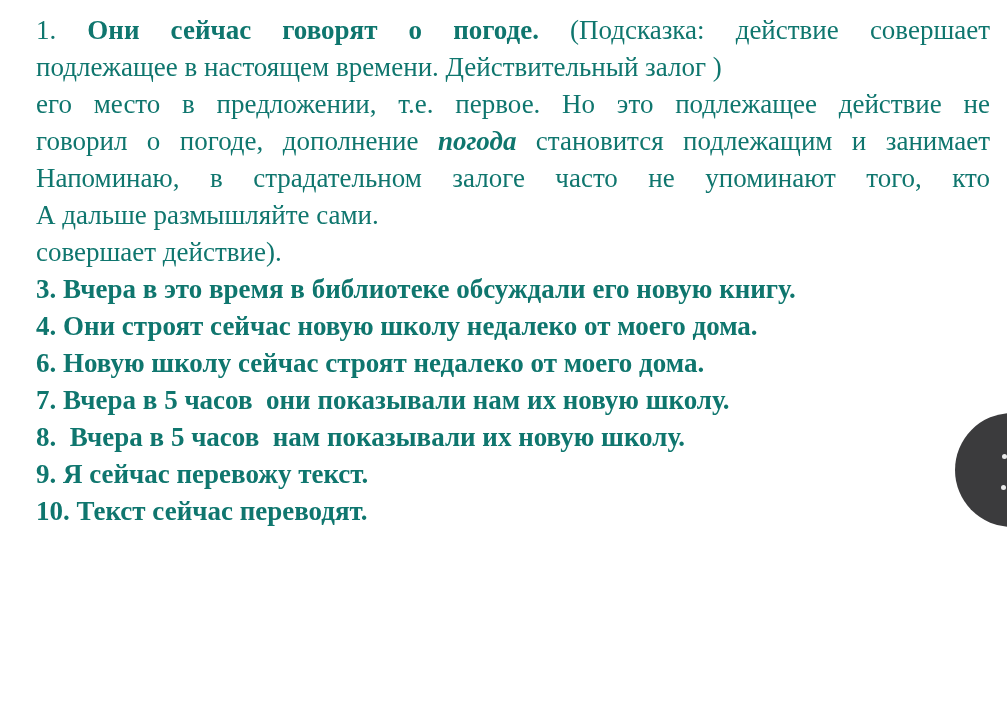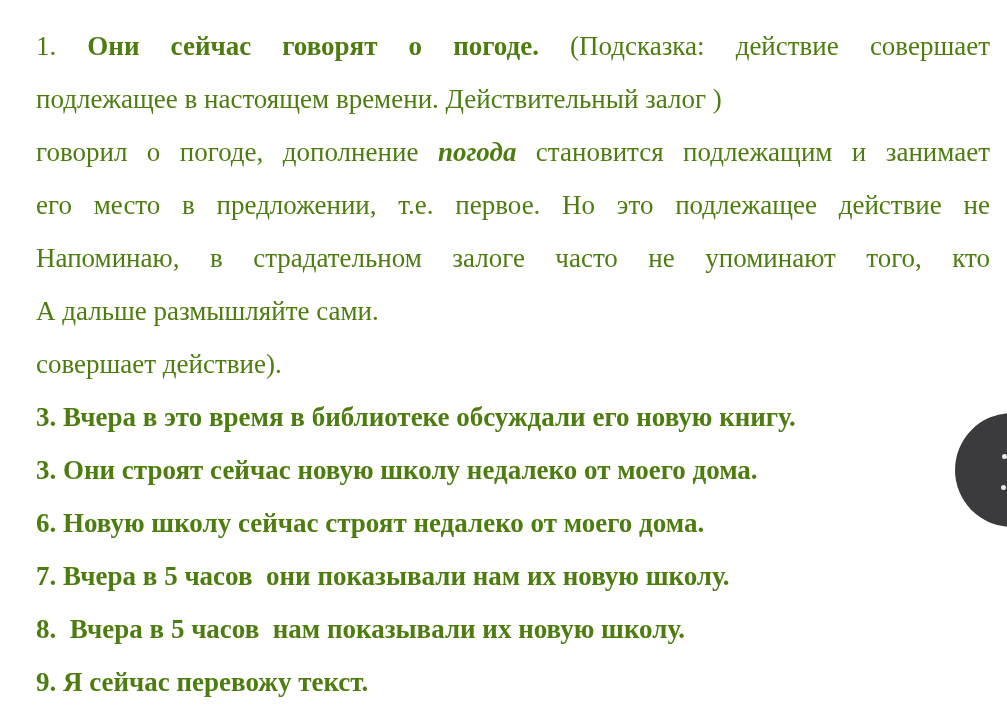--- a/index.html
+++ b/index.html
@@ -18,22 +18,21 @@
   .doc {
     position: absolute;
     top: 12px;
     left: 36px;
     width: 954px;
   }
   .line {
     font-size: 27px;
     line-height: 37px;
     white-space: pre;
-    color: #4d7c0f;
-    margin-top: 16px;
+    color: #0f766e;
   }
   .line.justify {
     white-space: normal;
     text-align: justify;
     text-align-last: justify;
   }
   .seg-regular { font-weight: normal; font-style: normal; text-align: right; }
   .seg-bold { font-weight: bold; font-style: normal; }
   .seg-bold-italic { font-weight: bold; font-style: italic; }
 
@@ -55,27 +54,27 @@
   }
   .tab-dot.d1 { left: 47px; top: 41px; }
   .tab-dot.d2 { left: 46px; top: 72px; }
 </style>
 </head>
 <body>
 
 <div class="doc">
   <div class="line justify"><span class="seg-regular">1. </span><span class="seg-bold">Они сейчас говорят о погоде.</span><span class="seg-regular"> (Подсказка: действие совершает</span></div>
   <div class="line"><span class="seg-regular">подлежащее в настоящем времени. Действительный залог )</span></div>
+  <div class="line justify"><span class="seg-regular">его место в предложении, т.е. первое. Но это подлежащее действие не</span></div>
   <div class="line justify"><span class="seg-regular">говорил о погоде, дополнение </span><span class="seg-bold-italic">погода</span><span class="seg-regular"> становится подлежащим и занимает</span></div>
-  <div class="line justify"><span class="seg-regular">его место в предложении, т.е. первое. Но это подлежащее действие не</span></div>
   <div class="line justify"><span class="seg-regular">Напоминаю, в страдательном залоге часто не упоминают того, кто</span></div>
   <div class="line"><span class="seg-regular">А дальше размышляйте сами.</span></div>
   <div class="line"><span class="seg-regular">совершает действие).</span></div>
   <div class="line"><span class="seg-bold">3. Вчера в это время в библиотеке обсуждали его новую книгу.</span></div>
-  <div class="line"><span class="seg-bold">3. Они строят сейчас новую школу недалеко от моего дома.</span></div>
+  <div class="line"><span class="seg-bold">4. Они строят сейчас новую школу недалеко от моего дома.</span></div>
   <div class="line"><span class="seg-bold">6. Новую школу сейчас строят недалеко от моего дома.</span></div>
   <div class="line"><span class="seg-bold">7. Вчера в 5 часов  они показывали нам их новую школу.</span></div>
   <div class="line"><span class="seg-bold">8.  Вчера в 5 часов  нам показывали их новую школу.</span></div>
   <div class="line"><span class="seg-bold">9. Я сейчас перевожу текст.</span></div>
   <div class="line"><span class="seg-bold">10. Текст сейчас переводят.</span></div>
 </div>
 
 <div class="floating-tab">
   <span class="tab-dot d1"></span>
   <span class="tab-dot d2"></span>

